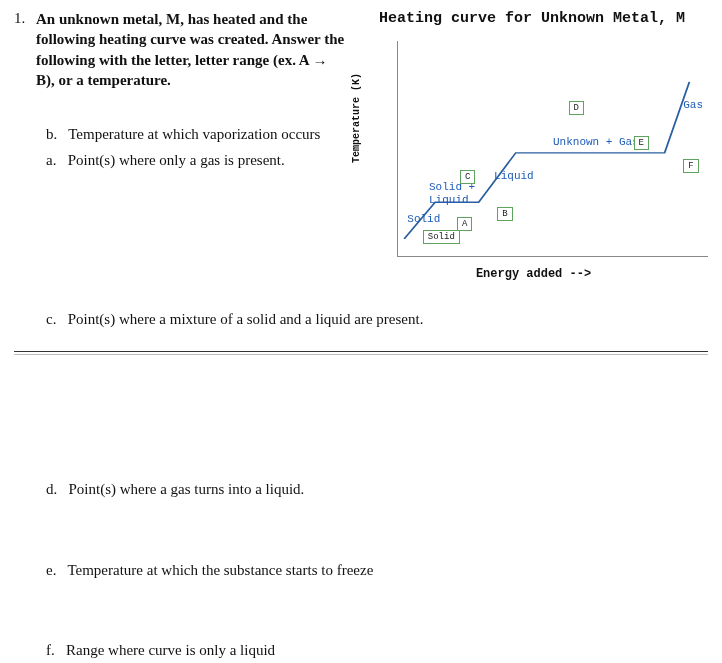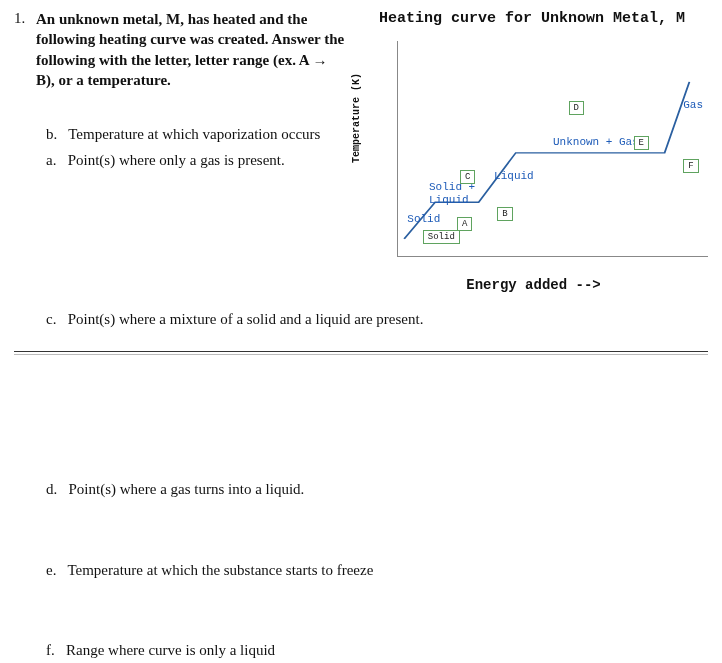--- a/index.html
+++ b/index.html
@@ -81,23 +81,23 @@
     position: absolute;
     left: 38px;
     top: 8px;
     right: 0;
     bottom: 36px;
     border-left: 1px solid #888;
     border-bottom: 1px solid #888;
   }
   .xlabel {
     position: absolute;
-    left: 0; right: 0; bottom: 0;
+    left: 0; right: 0; bottom: 12px;
     text-align: center;
-    font-size: 14px;
+    font-size: 12px;
     font-weight: bold;
   }
   .hr {
     border: none;
     border-top: 1.5px solid #333;
     margin: 22px 0 2px 0;
   }
   .hr2 {
     border: none;
     border-top: 1px solid #bbb;

